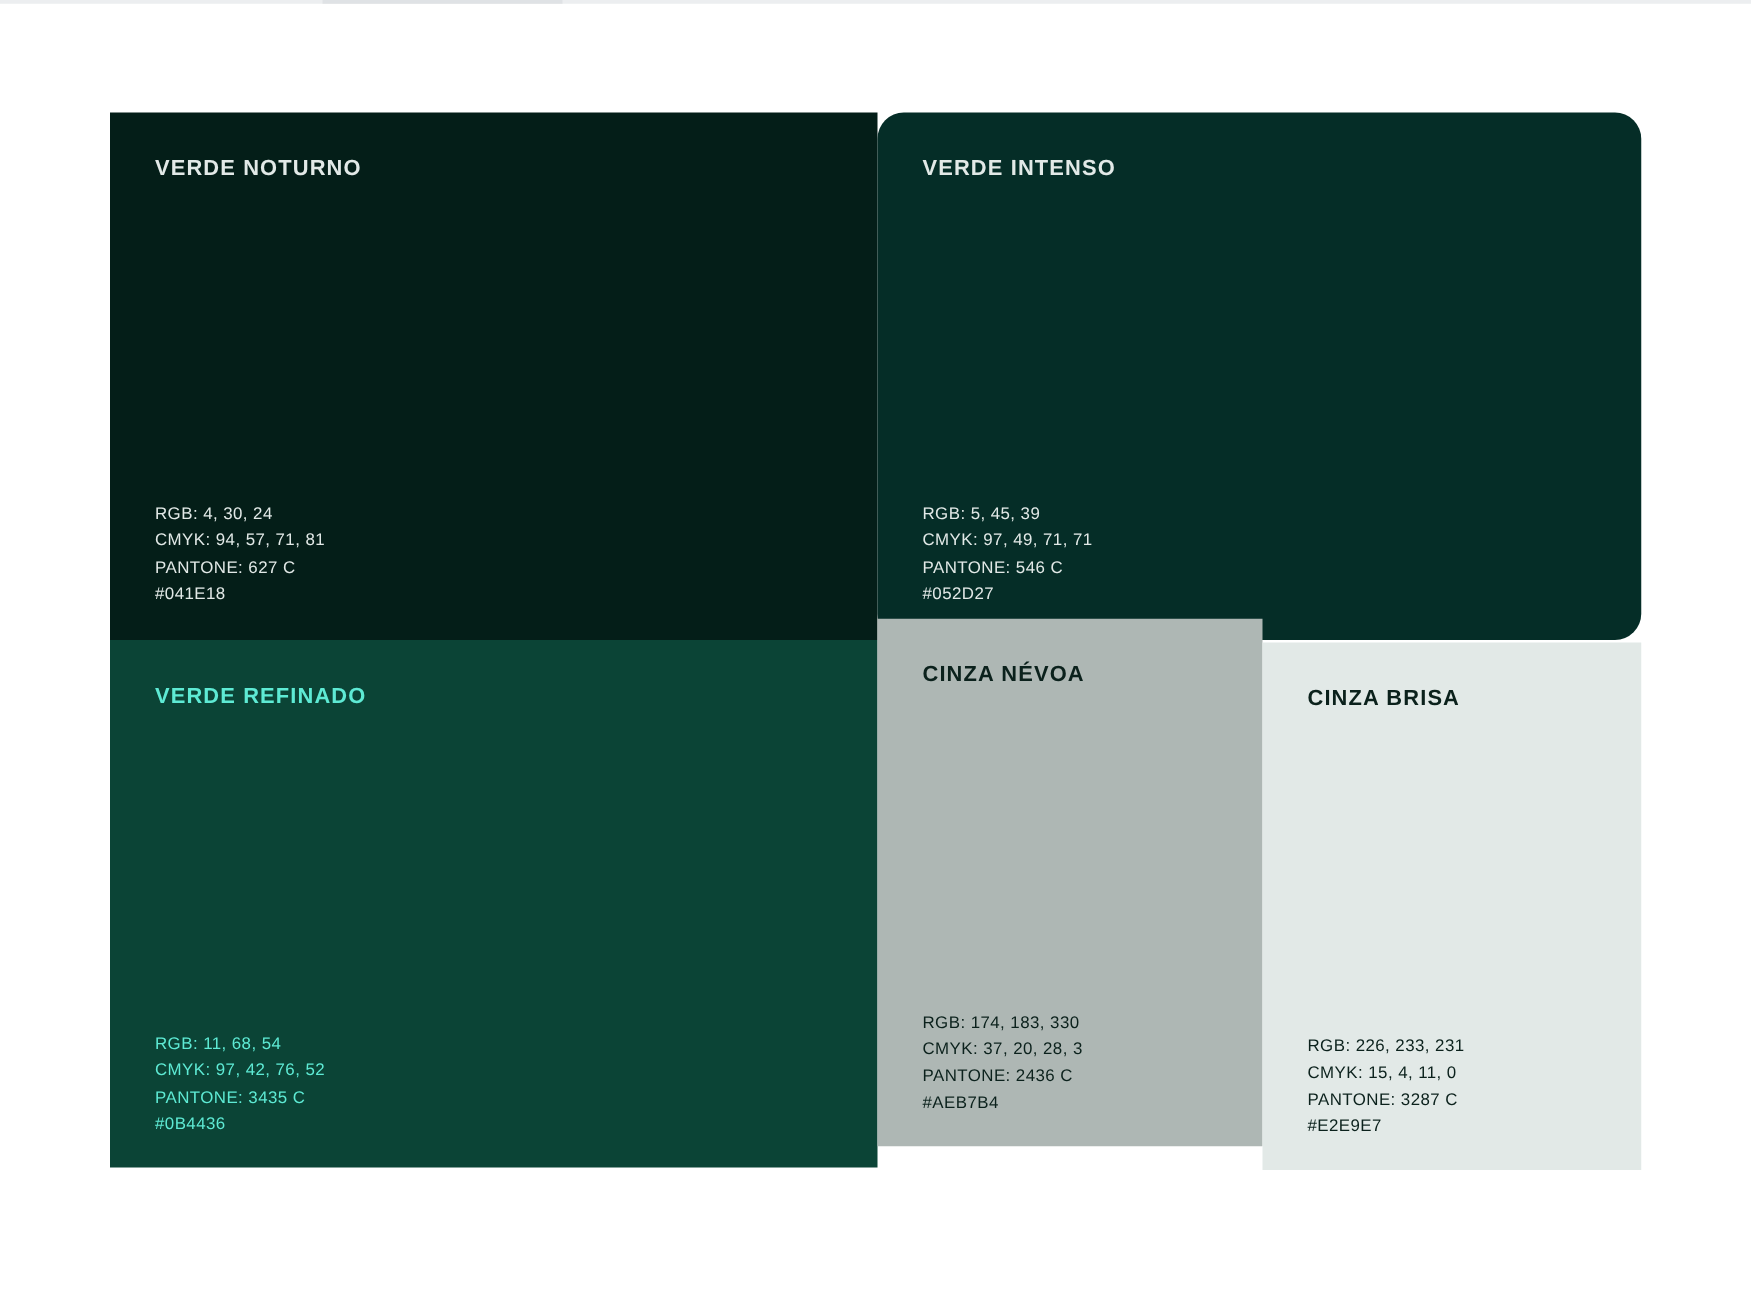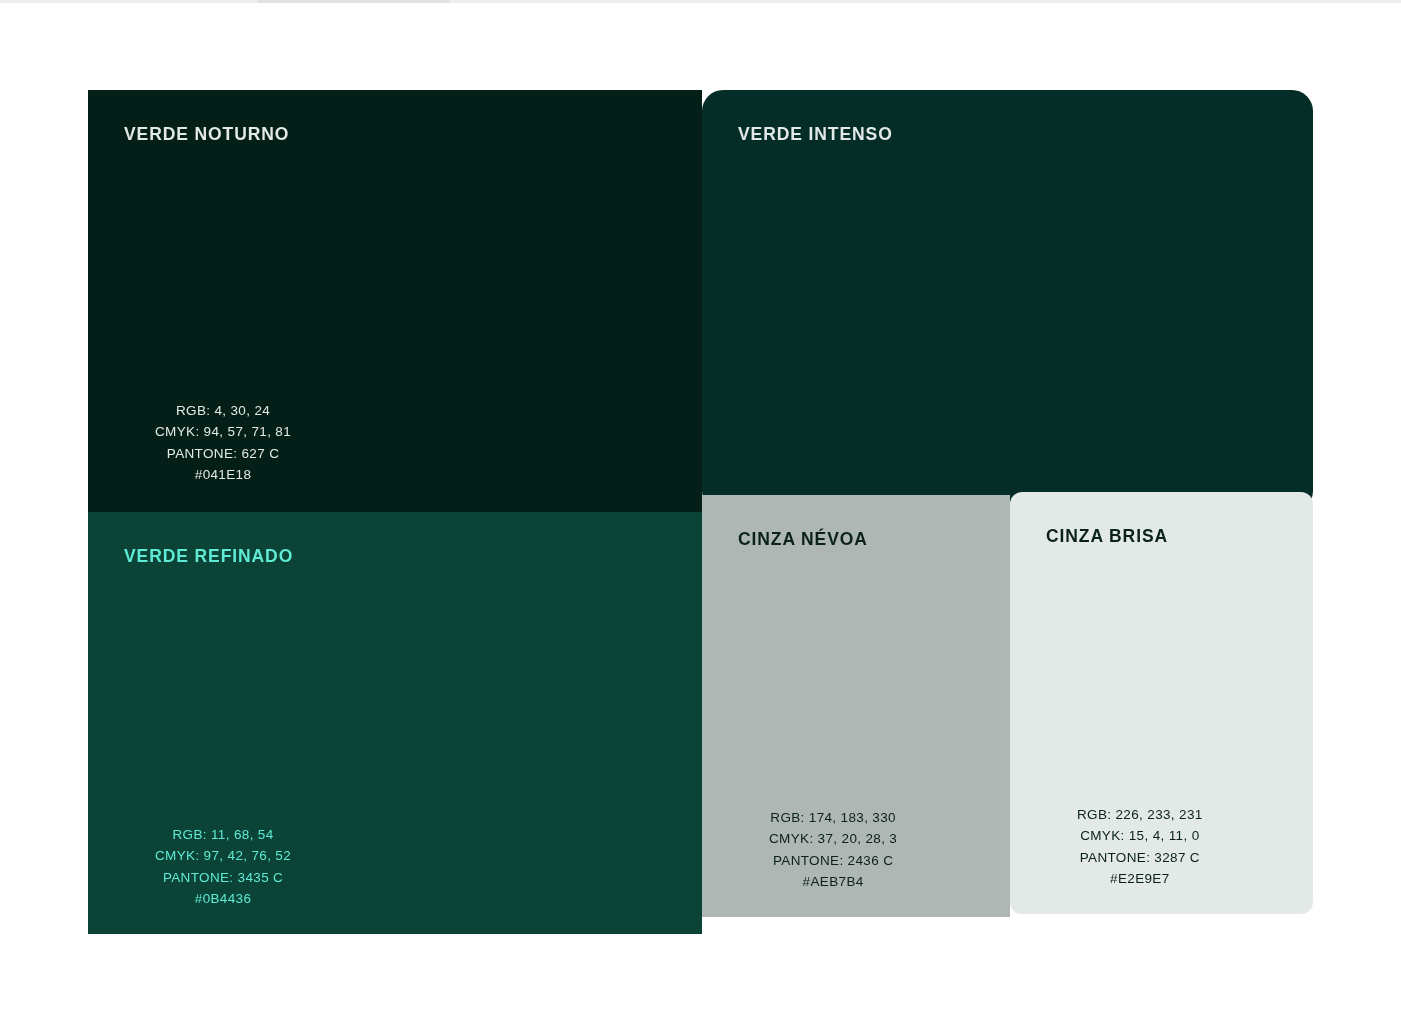--- a/index.html
+++ b/index.html
@@ -32,21 +32,20 @@
     height: 3px;
     background: #dfe2e5;
   }
 
   #palette-grid {
     position: absolute;
     left: 88px;
     top: 90px;
     width: 1225px;
     height: 872px;
-    text-align: center;
   }
 
   .swatch {
     position: absolute;
     box-sizing: border-box;
     overflow: hidden;
   }
 
   .swatch-title {
     position: absolute;
@@ -60,36 +59,35 @@
   }
 
   .swatch-specs {
     position: absolute;
     left: 36px;
     font-size: 13.5px;
     font-weight: normal;
     letter-spacing: 0.35px;
     line-height: 21.3px;
     white-space: nowrap;
-    margin-left: 31px;
   }
 
   
   .row-top .swatch-specs { top: 310px; }
   
   .row-bottom .swatch-specs { top: 312px; }
 
   .spec-line { display: block; }
 
   
   #swatch-verde-noturno   { left: 0px;    top: 0px;   width: 614px; height: 422px; }
   #swatch-verde-intenso   { left: 614px;  top: 0px;   width: 611px; height: 422px; border-radius: 21px; }
   #swatch-verde-refinado  { left: 0px;    top: 422px; width: 614px; height: 422px; }
   #swatch-cinza-nevoa     { left: 614px;  top: 405px; width: 308px; height: 422px; }
-  #swatch-cinza-brisa     { left: 922px;  top: 402px; width: 303px; height: 422px; border-radius: 12px; }
+  #swatch-cinza-brisa     { left: 922px;  top: 424px; width: 303px; height: 422px; }
 </style>
 </head>
 <body style="background: rgb(255, 255, 255);">
 
 <div id="page-top-rule">
   <div class="seg"></div>
 </div>
 
 <div id="palette-grid">
 
@@ -98,20 +96,26 @@
     <div class="swatch-specs">
       <span class="spec-line">RGB: 4, 30, 24</span>
       <span class="spec-line">CMYK: 94, 57, 71, 81</span>
       <span class="spec-line">PANTONE: 627 C</span>
       <span class="spec-line">#041E18</span>
     </div>
   </div>
 
   <div class="swatch row-top" id="swatch-verde-intenso" style="background: rgb(5, 45, 39); color: rgb(226, 233, 231);">
     <div class="swatch-title">VERDE INTENSO</div>
+    <div class="swatch-specs">
+      <span class="spec-line">RGB: 5, 45, 39</span>
+      <span class="spec-line">CMYK: 97, 49, 71, 71</span>
+      <span class="spec-line">PANTONE: 546 C</span>
+      <span class="spec-line">#052D27</span>
+    </div>
   </div>
 
   <div class="swatch row-bottom" id="swatch-verde-refinado" style="background: rgb(11, 68, 54); color: #5eead4;">
     <div class="swatch-title">VERDE REFINADO</div>
     <div class="swatch-specs">
       <span class="spec-line">RGB: 11, 68, 54</span>
       <span class="spec-line">CMYK: 97, 42, 76, 52</span>
       <span class="spec-line">PANTONE: 3435 C</span>
       <span class="spec-line">#0B4436</span>
     </div>

